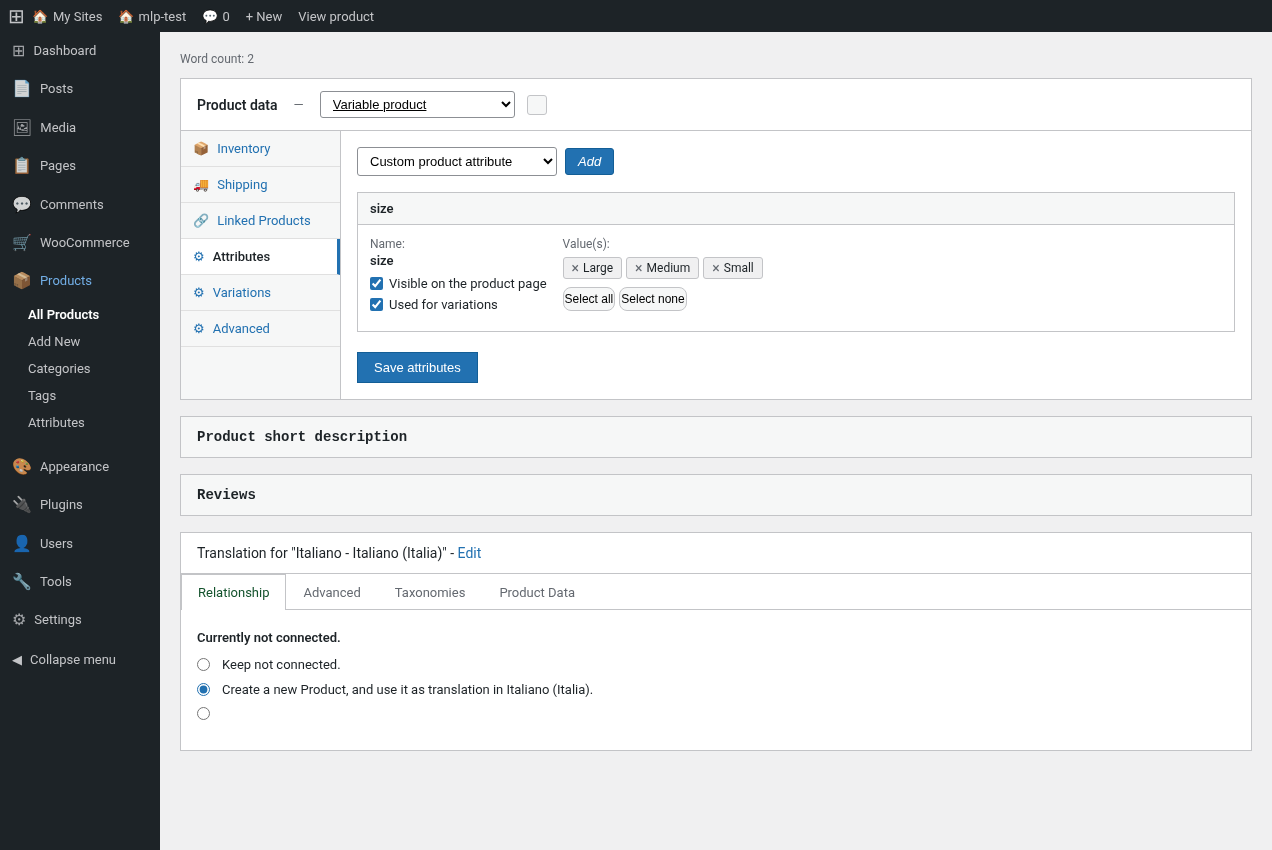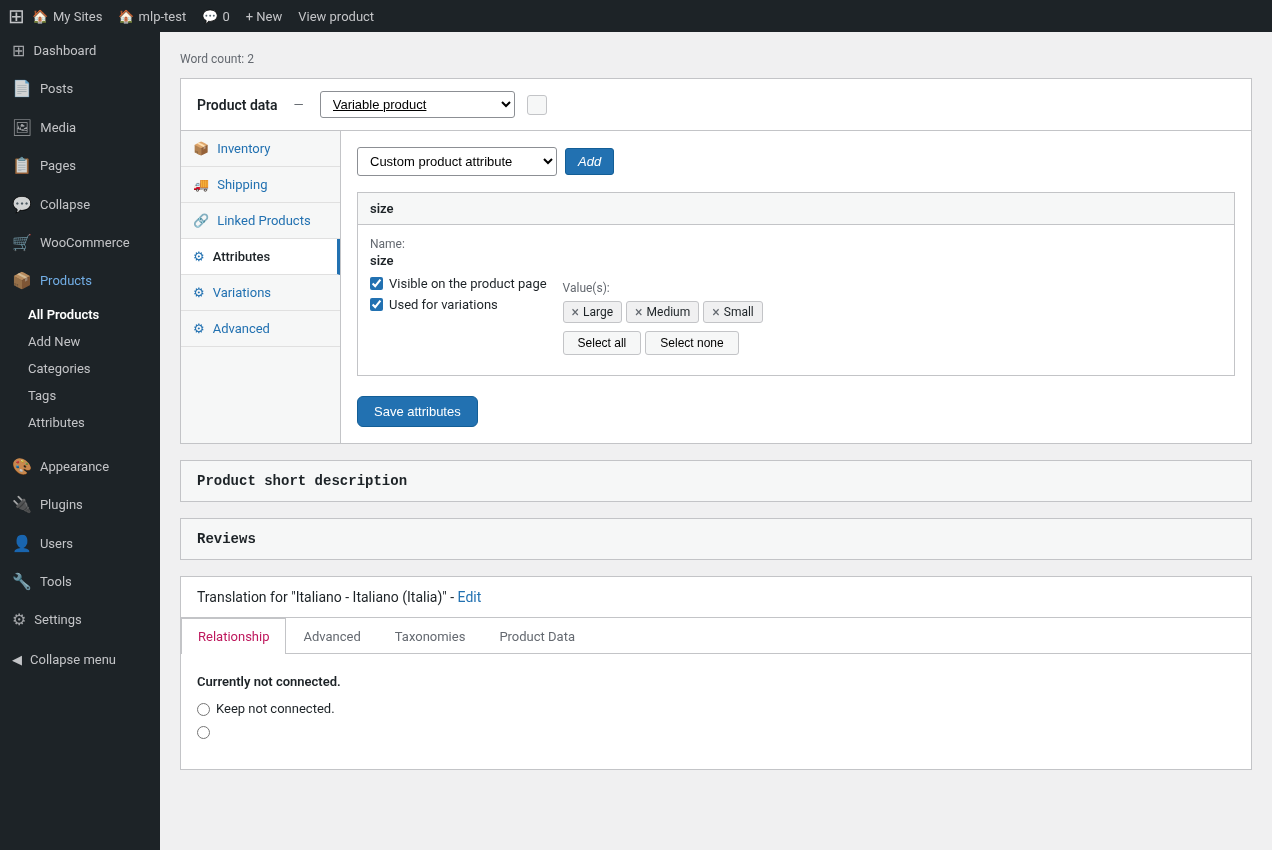--- a/index.html
+++ b/index.html
@@ -156,21 +156,21 @@
     .attribute-header {
       background: #f6f7f7;
       padding: 8px 12px;
       border-bottom: 1px solid #c3c4c7;
       font-weight: 600; font-size: 13px;
     }
     .attribute-body {
       display: flex; padding: 12px; gap: 16px;
     }
     .attribute-left { min-width: 160px; }
-    .attribute-right { flex: 1; margin-top: 44px; }
+    .attribute-right { flex: 1; }
     .field-label { color: #646970; font-size: 12px; margin-bottom: 2px; }
     .field-value { font-weight: 600; font-size: 13px; margin-bottom: 8px; }
 
     
     .values-label { color: #646970; font-size: 12px; margin-bottom: 6px; }
     .values-tags {
       display: flex; flex-wrap: wrap; gap: 4px; margin-bottom: 8px;
     }
     .value-tag {
       background: #f0f0f1;
@@ -182,43 +182,43 @@
     }
     .value-tag-remove { color: #646970; cursor: pointer; font-size: 14px; line-height: 1; }
 
     
     .select-btns {
       display: flex; gap: 4px; margin-bottom: 8px;
     }
     .btn-select {
       background: #f6f7f7;
       border: 1px solid #c3c4c7;
-      padding: 4px 14px;
-      border-radius: 3px;
+      padding: 4px 1px;
+      border-radius: 8px;
       cursor: pointer;
       font-size: 12px;
     }
 
     
     .checkbox-row {
       display: flex; align-items: center; gap: 6px;
       margin-bottom: 6px; font-size: 13px;
     }
     .checkbox-row input[type="checkbox"] {
       accent-color: #2271b1;
       cursor: pointer;
     }
 
     
     .btn-save-attr {
       background: #2271b1;
       color: #fff;
       border: 1px solid #135e96;
       padding: 7px 16px;
-      border-radius: 6px;
+      border-radius: 0;
       cursor: pointer;
       font-size: 13px;
       margin-top: 8px;
     }
 
     
     .section-header {
       background: #f6f7f7;
       padding: 12px 16px;
       border: 1px solid #c3c4c7;
@@ -248,29 +248,29 @@
       background: #fff;
     }
     .translation-tab {
       padding: 10px 16px;
       cursor: pointer; font-size: 13px; color: #646970;
       border: 1px solid transparent;
       border-bottom: none;
       margin-bottom: -1px;
     }
     .translation-tab.active {
-      color: #be185d; background: #fff;
+      color: #14532d; background: #fff;
       border-color: #c3c4c7; border-bottom-color: #fff;
     }
     .translation-body { padding: 20px 16px; }
     .translation-status { font-weight: 600; margin-bottom: 12px; font-size: 13px; }
 
     
     .radio-row {
-      display: flex; align-items: flex-end; gap: 6px;
+      display: flex; align-items: center; gap: 12px;
       margin-bottom: 10px; font-size: 13px;
     }
     .radio-row input[type="radio"] {
       accent-color: #2271b1; cursor: pointer;
     }
     .radio-row.selected { color: #1d2327; }
   </style>
 </head>
 <body>
 
@@ -310,21 +310,21 @@
     <a class="menu-item">
       <span class="menu-item-icon">🖼</span>
       <span>Media</span>
     </a>
     <a class="menu-item">
       <span class="menu-item-icon">📋</span>
       <span>Pages</span>
     </a>
     <a class="menu-item">
       <span class="menu-item-icon">💬</span>
-      <span>Collapse</span>
+      <span>Comments</span>
     </a>
     <a class="menu-item">
       <span class="menu-item-icon">🛒</span>
       <span>WooCommerce</span>
     </a>
     <a class="menu-item has-submenu">
       <span class="menu-item-icon">📦</span>
       <span>Products</span>
     </a>
 
@@ -502,20 +502,24 @@
           <span>Product Data</span>
         </div>
       </div>
 
       <div class="translation-body">
         <div class="translation-status">Currently not connected.</div>
         <div class="radio-row">
           <input type="radio" name="translation-option" id="keep-not-connected" style="">
           <label for="keep-not-connected">Keep not connected.</label>
         </div>
+        <div class="radio-row selected">
+          <input type="radio" name="translation-option" id="create-new" checked="" style="">
+          <label for="create-new">Create a new Product, and use it as translation in Italiano (Italia).</label>
+        </div>
         <div class="radio-row">
           <input type="radio" name="translation-option" id="select-existing" style="">
         </div>
       </div>
     </div>
 
   </div>
 </div>
 
 </body></html>

